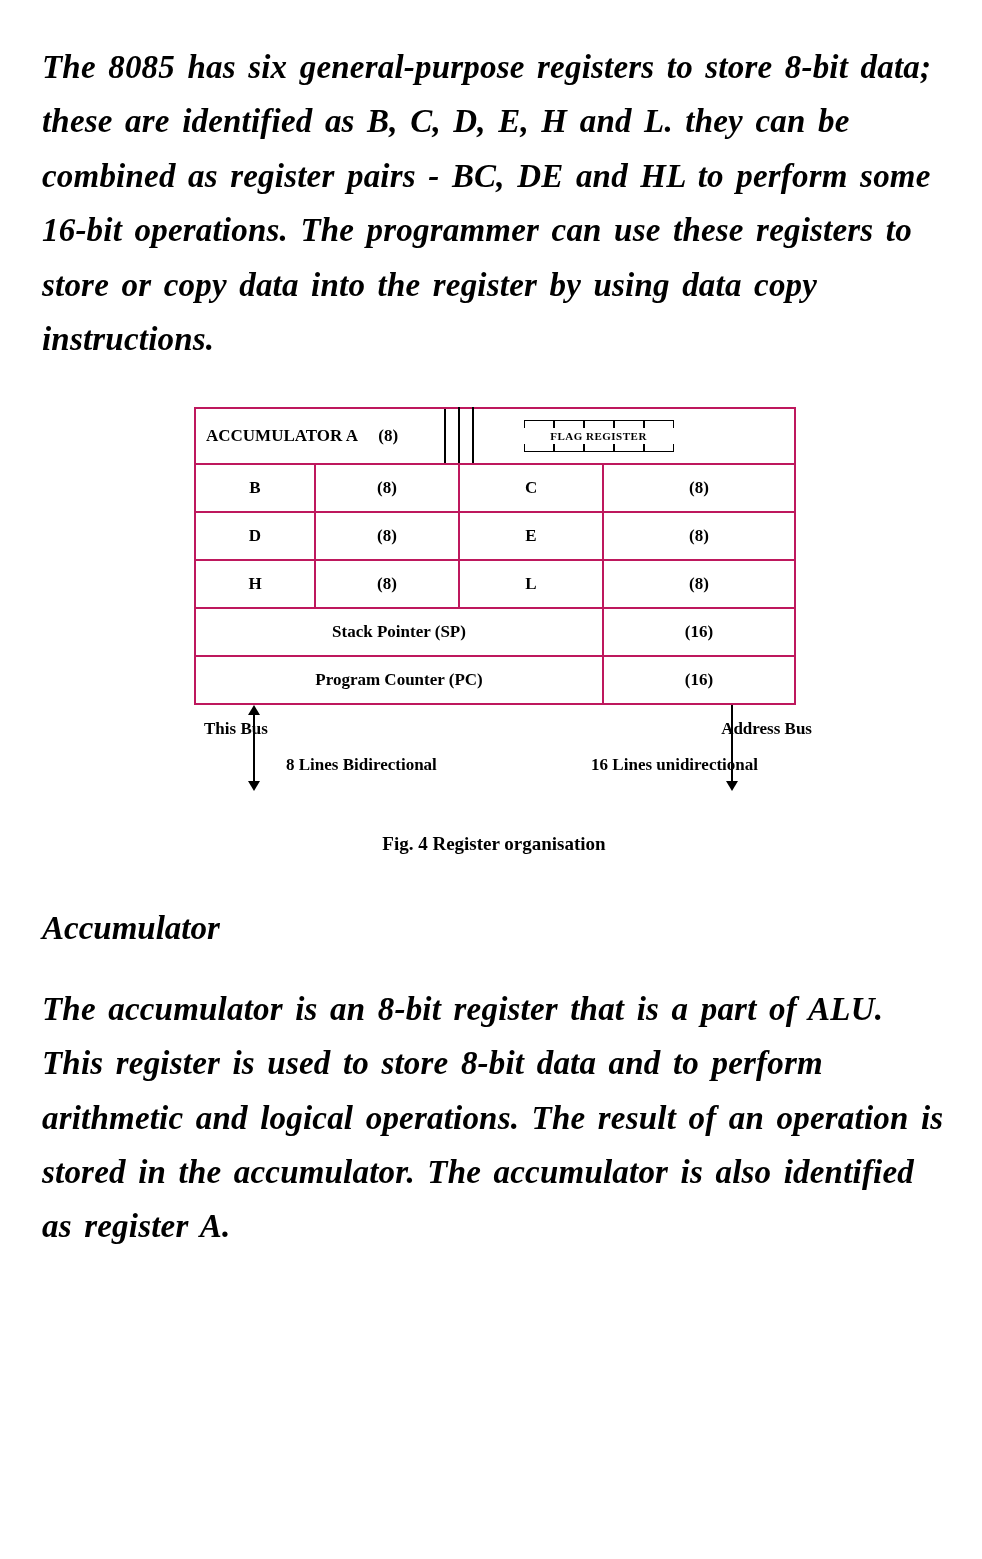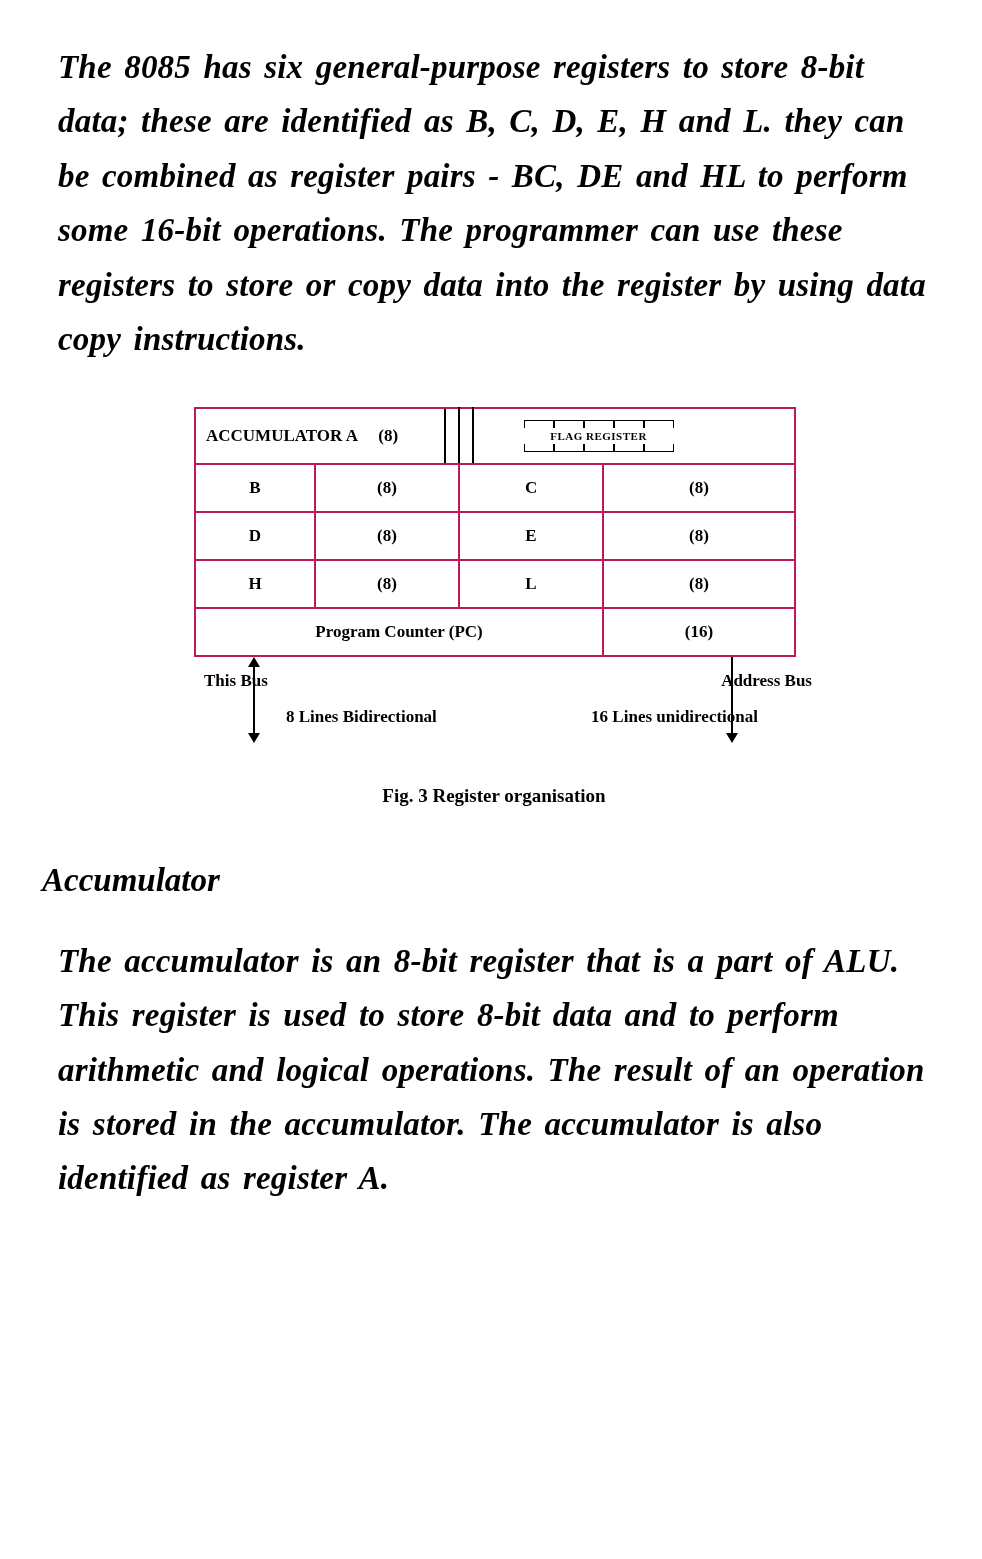--- a/index.html
+++ b/index.html
@@ -14,21 +14,21 @@
     padding: 40px 36px 60px 42px;
     box-sizing: border-box;
   }
   .para {
     font-style: italic;
     font-weight: bold;
     font-size: 33px;
     line-height: 1.65;
     letter-spacing: 0.2px;
     word-spacing: 4px;
-    margin: 0 0 40px 16px;
+    margin: 0 0 40px 0;
   }
   .heading {
     font-style: italic;
     font-weight: bold;
     font-size: 33px;
     margin: 55px 0 35px 0;
   }
   
   .diagram-wrap {
     width: 600px;
@@ -188,20 +188,24 @@
       <td colspan="2">(8)</td>
     </tr>
 
     <tr>
       <td>H</td>
       <td colspan="2">(8)</td>
       <td colspan="2">L</td>
       <td colspan="2">(8)</td>
     </tr>
 
+    <tr class="sp-row">
+      <td colspan="5" class="sp-label">Stack Pointer (SP)</td>
+      <td colspan="2" class="sp-bits">(16)</td>
+    </tr>
 
     <tr class="pc-row">
       <td colspan="5" class="pc-label">Program Counter (PC)</td>
       <td colspan="2" class="pc-bits">(16)</td>
     </tr>
   </tbody>
     </table>
 
   <div class="bus-area">
     <span class="bus-label data-bus-label">This Bus</span>
@@ -215,18 +219,18 @@
       <polygon points="8,0 2,10 14,10" fill="#000"></polygon>
       <polygon points="8,86 2,76 14,76" fill="#000"></polygon>
     </svg>
 
     <svg class="arrow-svg" style="right:54px; top:0;" width="16" height="86">
       <line x1="8" y1="0" x2="8" y2="80" stroke="#000" stroke-width="2"></line>
       <polygon points="8,86 2,76 14,76" fill="#000"></polygon>
     </svg>
   </div>
 
-  <div class="caption">Fig. 3 Register organisation</div>
+  <div class="caption">Fig. 4 Register organisation</div>
 </div>
 
 <div class="heading">Accumulator</div>
 
 <p class="para" style="margin-bottom:0;">The accumulator is an 8-bit register that is a part of ALU. This register is used to store 8-bit data and to perform arithmetic and logical operations. The result of an operation is stored in the accumulator. The accumulator is also identified as register A.</p>
 
 </body></html>

